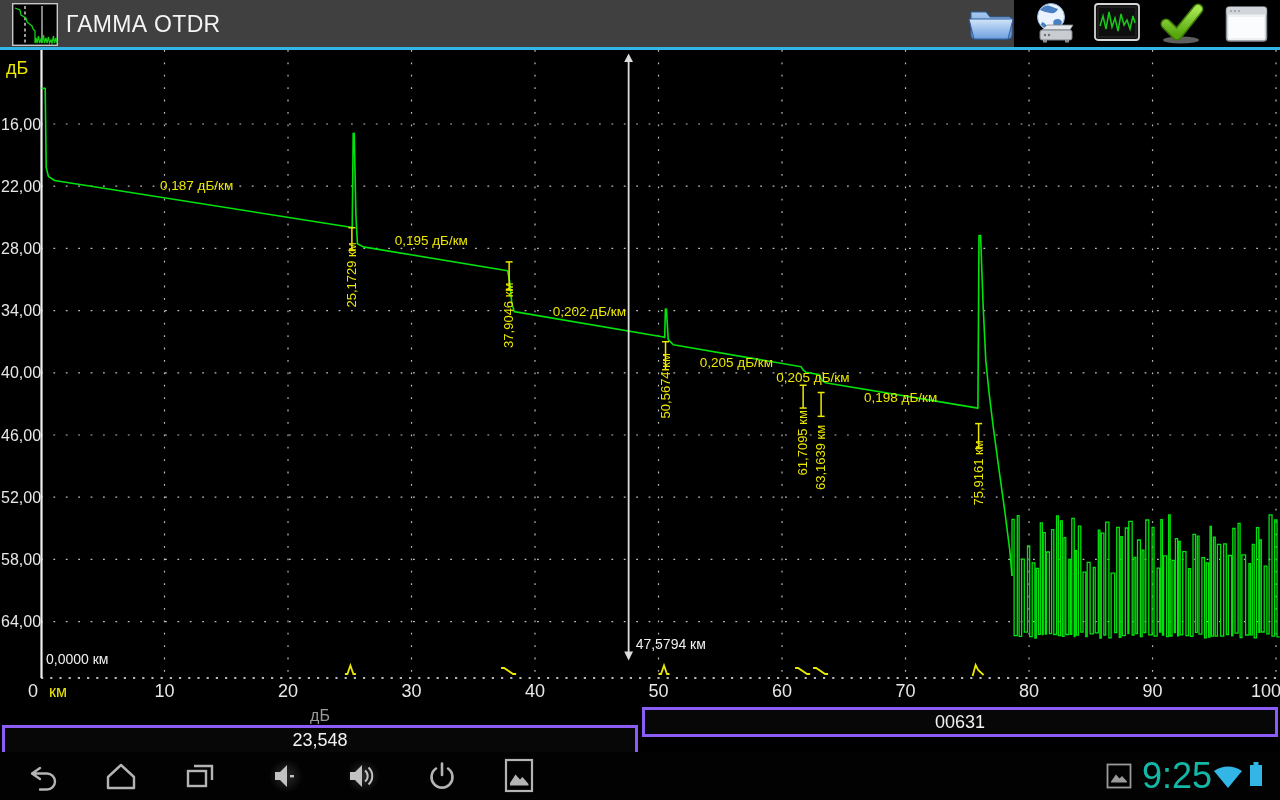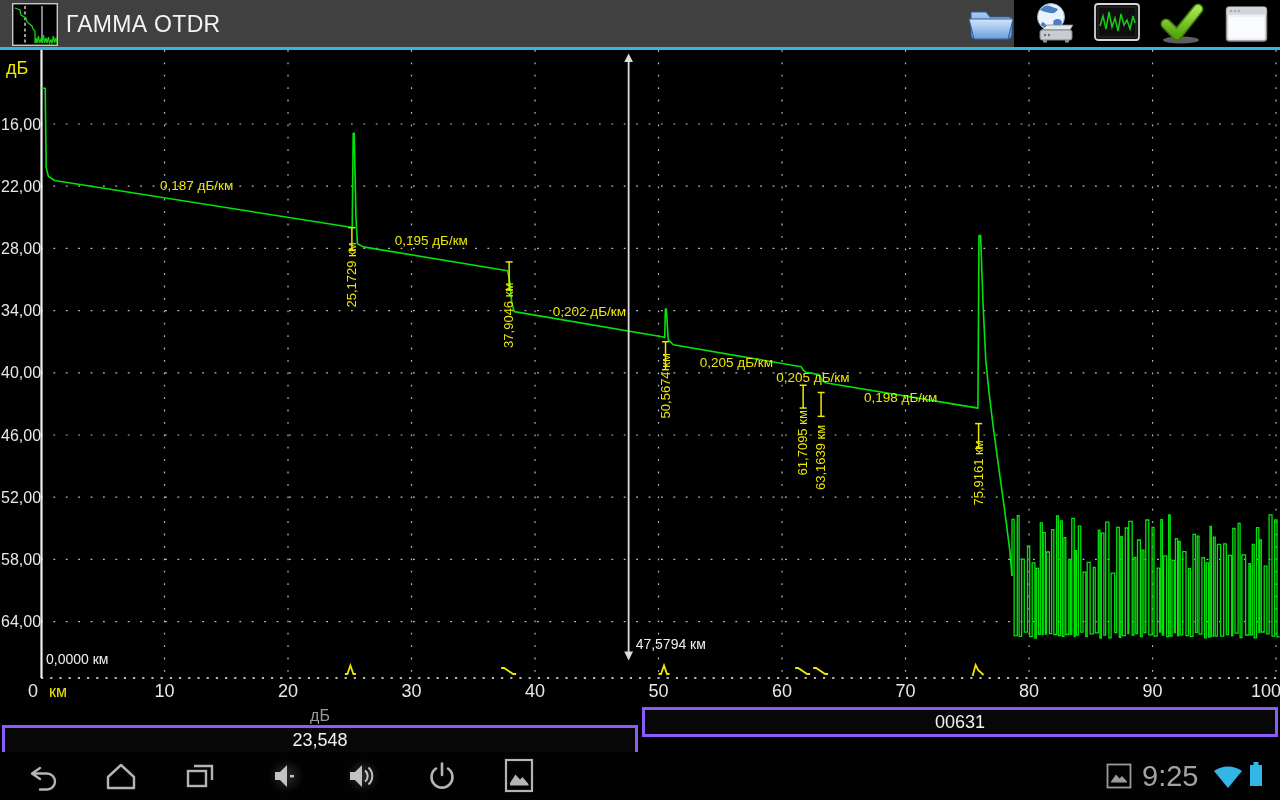--- a/index.html
+++ b/index.html
@@ -16,21 +16,21 @@
   .chartwrap{position:absolute;left:0;top:50px;width:1280px;height:656px;background:#000;}
   
   .infobar{position:absolute;left:0;top:706px;width:1280px;height:46px;background:#000;display:flex;}
   .icol{flex:1;display:flex;flex-direction:column;}
   .ihdr{height:18px;line-height:19px;text-align:center;color:#9a9a9a;font-size:16px;}
   .ival{height:24px;line-height:25px;text-align:center;color:#f2f2f2;font-size:18px;
         background:#070707;border:3px solid #8b5cf6;margin:1px 2px 0 2px;}
   
   .navbar{position:absolute;left:0;top:752px;width:1280px;height:48px;background:#020202;}
   .nbtn{position:absolute;top:0;height:48px;cursor:pointer;}
-  .clock{position:absolute;left:1142px;top:8px;width:72px;color:#a3a3a3;font-size:29px;line-height:32px;}
+  .clock{position:absolute;left:1142px;top:8px;width:72px;color:#14b8a6;font-size:36px;line-height:32px;}
 </style>
 </head>
 <body>
 
 <div class="stage">
 
   <div class="actionbar">
     <svg class="app-icon" viewBox="0 0 46 43">
       <rect x="0.7" y="0.7" width="44.6" height="41.6" fill="#000" stroke="#c8c8c8" stroke-width="1.4"></rect>
       <line x1="13" y1="3" x2="13" y2="40" stroke="#ffffff" stroke-width="1.2" stroke-dasharray="3 2.6"></line>

